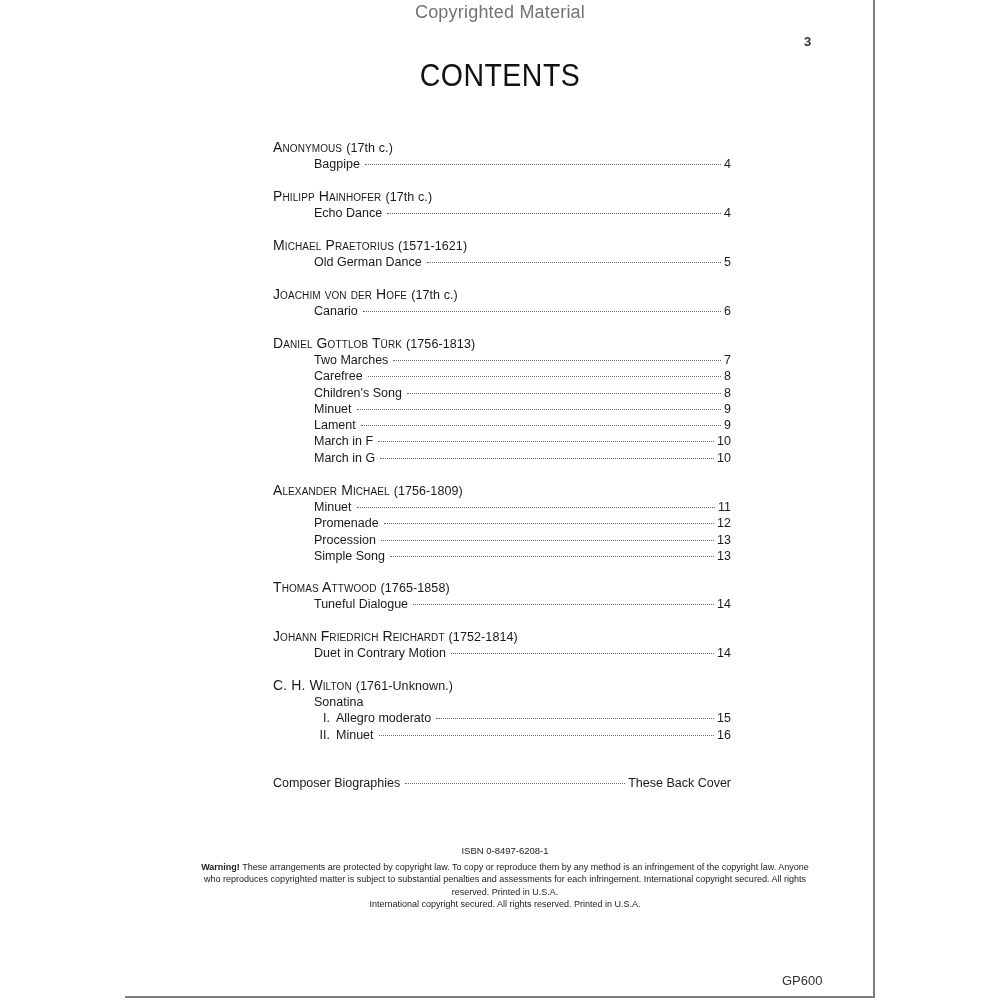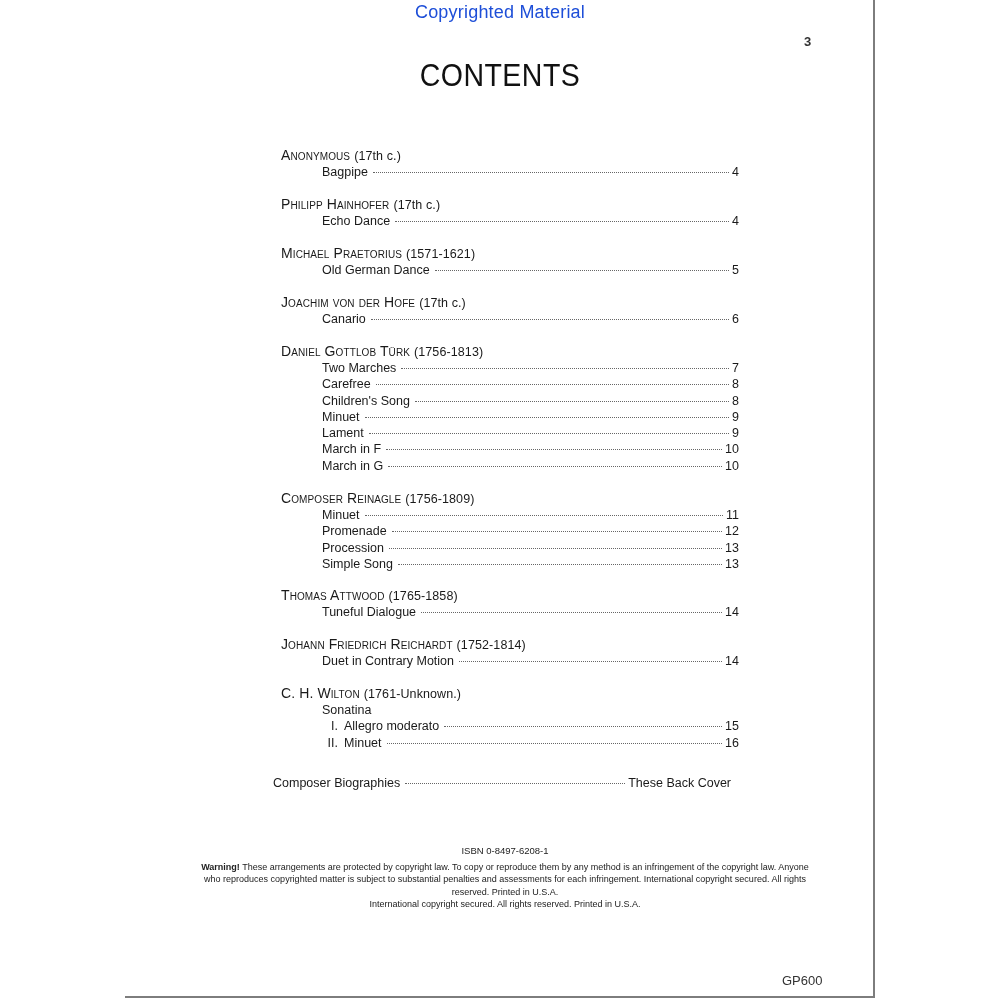--- a/index.html
+++ b/index.html
@@ -2,37 +2,37 @@
 <html><head>
 <meta charset="utf-8">
 <style>
   html, body { margin:0; padding:0; }
   body {
     width:1000px; height:1000px; background:#ffffff; position:relative; overflow:hidden;
     font-family:"Liberation Sans", sans-serif; color:#1a1a1a;
   }
   .watermark {
     position:absolute; top:2px; left:0; width:1000px; text-align:center;
-    font-size:18px; color:#1d4ed8; letter-spacing:0.2px;
+    font-size:18px; color:#737373; letter-spacing:0.2px;
   }
   .page-right-border {
     position:absolute; left:873px; top:0; width:2px; height:998px; background:#7d7d7d;
   }
   .page-bottom-border {
     position:absolute; left:125px; top:996px; width:750px; height:2px; background:#7d7d7d;
   }
   .page-number {
     position:absolute; left:804px; top:34px; font-size:13px; font-weight:bold; color:#333;
   }
   .title {
     position:absolute; top:58px; left:0; width:1000px; text-align:center;
     font-size:31px; color:#111; letter-spacing:0.5px;
     transform:scaleX(0.92);
   }
-  .composer { margin:8px; }
+  .composer { margin:0; }
   .composer-name {
     font-size:14px; height:18px; line-height:18px; white-space:nowrap;
     font-variant:small-caps; letter-spacing:0.1px;
   }
   .composer-name .dates { font-variant:normal; font-size:12.5px; }
   .entry {
     display:flex; align-items:baseline; height:16.3px; line-height:16.3px;
     padding-left:41px; white-space:nowrap;
   }
   .entry .label { flex:0 0 auto; padding-right:2px; }
@@ -128,21 +128,21 @@
         <span class="leader"></span>
         <span class="page">10</span>
       </div>
       <div class="entry">
         <span class="label">March in G</span>
         <span class="leader"></span>
         <span class="page">10</span>
       </div>
     </div>
     <div class="composer" style="position: absolute; left: 273px; top: 481px; width: 458px; font-size: 12.5px;">
-      <div class="composer-name"><span>Composer Reinagle</span> <span class="dates">(1756-1809)</span></div>
+      <div class="composer-name"><span>Alexander Michael</span> <span class="dates">(1756-1809)</span></div>
       <div class="entry">
         <span class="label">Minuet</span>
         <span class="leader"></span>
         <span class="page">11</span>
       </div>
       <div class="entry">
         <span class="label">Promenade</span>
         <span class="leader"></span>
         <span class="page">12</span>
       </div>

